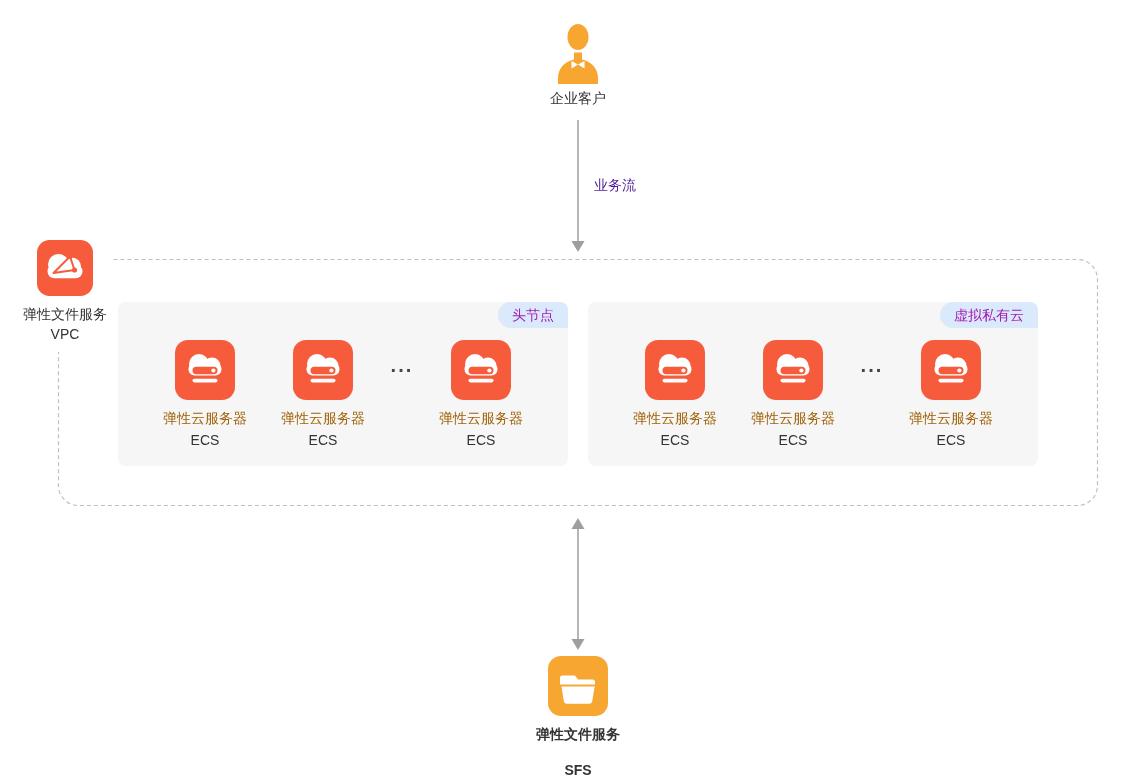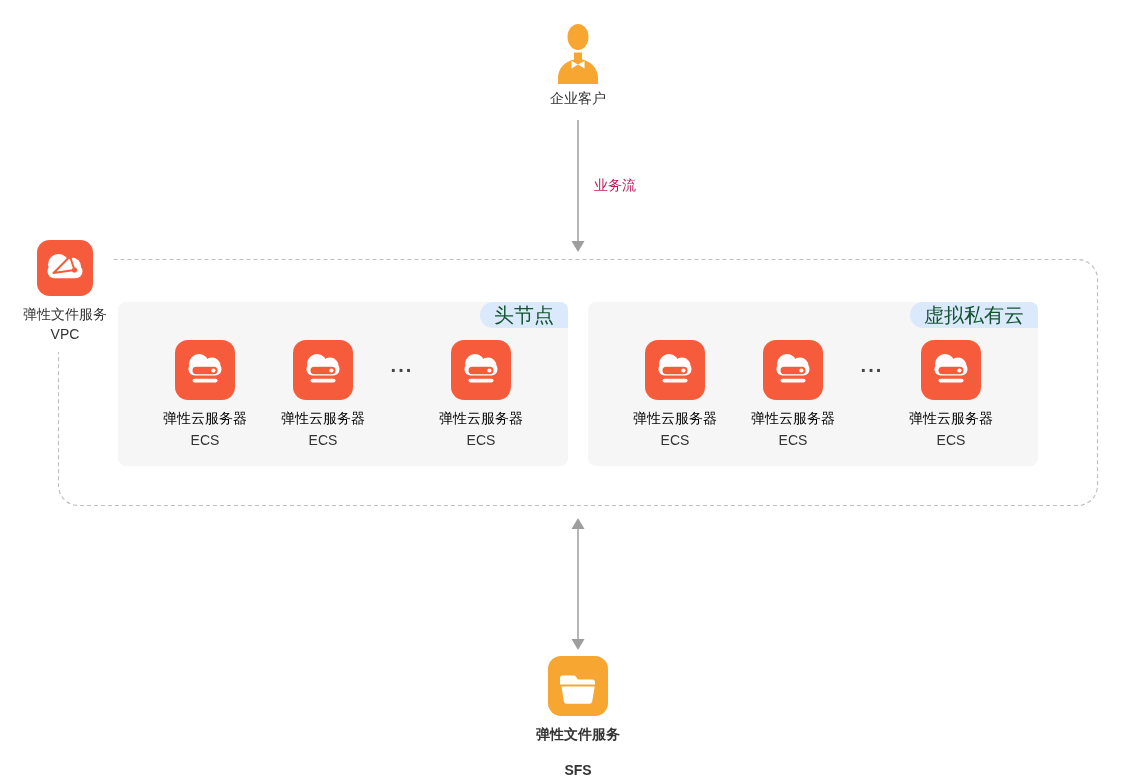--- a/index.html
+++ b/index.html
@@ -8,36 +8,36 @@
   .underlay{position:absolute;left:0;top:0;pointer-events:none;}
 
   .abs{position:absolute;}
   .lbl{font-size:14px;line-height:20px;color:#333;text-align:center;}
 
   
   .customer-group{left:498px;top:24px;width:160px;text-align:center;}
   .customer-group svg{display:block;margin:0 auto 4px auto;}
 
   
-  .flow-label{left:594px;top:177px;font-size:14px;color:#be185d;}
+  .flow-label{left:594px;top:177px;font-size:14px;color:#4c1d95;}
 
   
   .vpc-group{left:19px;top:238px;width:92px;text-align:center;background:#fff;padding:2px 0 8px 0;}
   .vpc-group svg{display:block;margin:0 auto 8px auto;}
 
   
   .panel{position:absolute;top:302px;width:450px;height:164px;background:#F6F6F7;border-radius:8px;}
   .panel-head{left:118px;}
   .panel-worker{left:588px;}
   .badge{position:absolute;top:0;right:0;height:26px;line-height:26px;padding:0 14px;
-         background:#DBE9FC;color:#14532d;font-size:20px;border-radius:13px 8px 0 13px;white-space:nowrap;}
+         background:#DBE9FC;color:#a21caf;font-size:14px;border-radius:13px 8px 0 13px;white-space:nowrap;}
   .row{display:flex;justify-content:center;align-items:flex-start;gap:14px;padding-top:38px;}
   .ecs-item{width:104px;text-align:center;}
   .ecs-item svg{display:block;margin:0 auto 8px auto;}
-  .ecs-name{font-size:14px;line-height:20px;color:#000000;white-space:nowrap;}
+  .ecs-name{font-size:14px;line-height:20px;color:#a16207;white-space:nowrap;}
   .ecs-abbr{font-size:14px;line-height:20px;color:#333;margin-top:2px;text-align:center;}
   .dots{width:26px;height:60px;display:flex;align-items:center;justify-content:center;
         font-size:20px;letter-spacing:1px;color:#444;font-weight:bold;}
 
   
   .sfs-group{left:498px;top:656px;width:160px;text-align:center;font-weight:bold;}
   .sfs-group svg{display:block;margin:0 auto 8px auto;}
   .sfs-abbr{margin-top:16px;}
 </style>
 </head>

